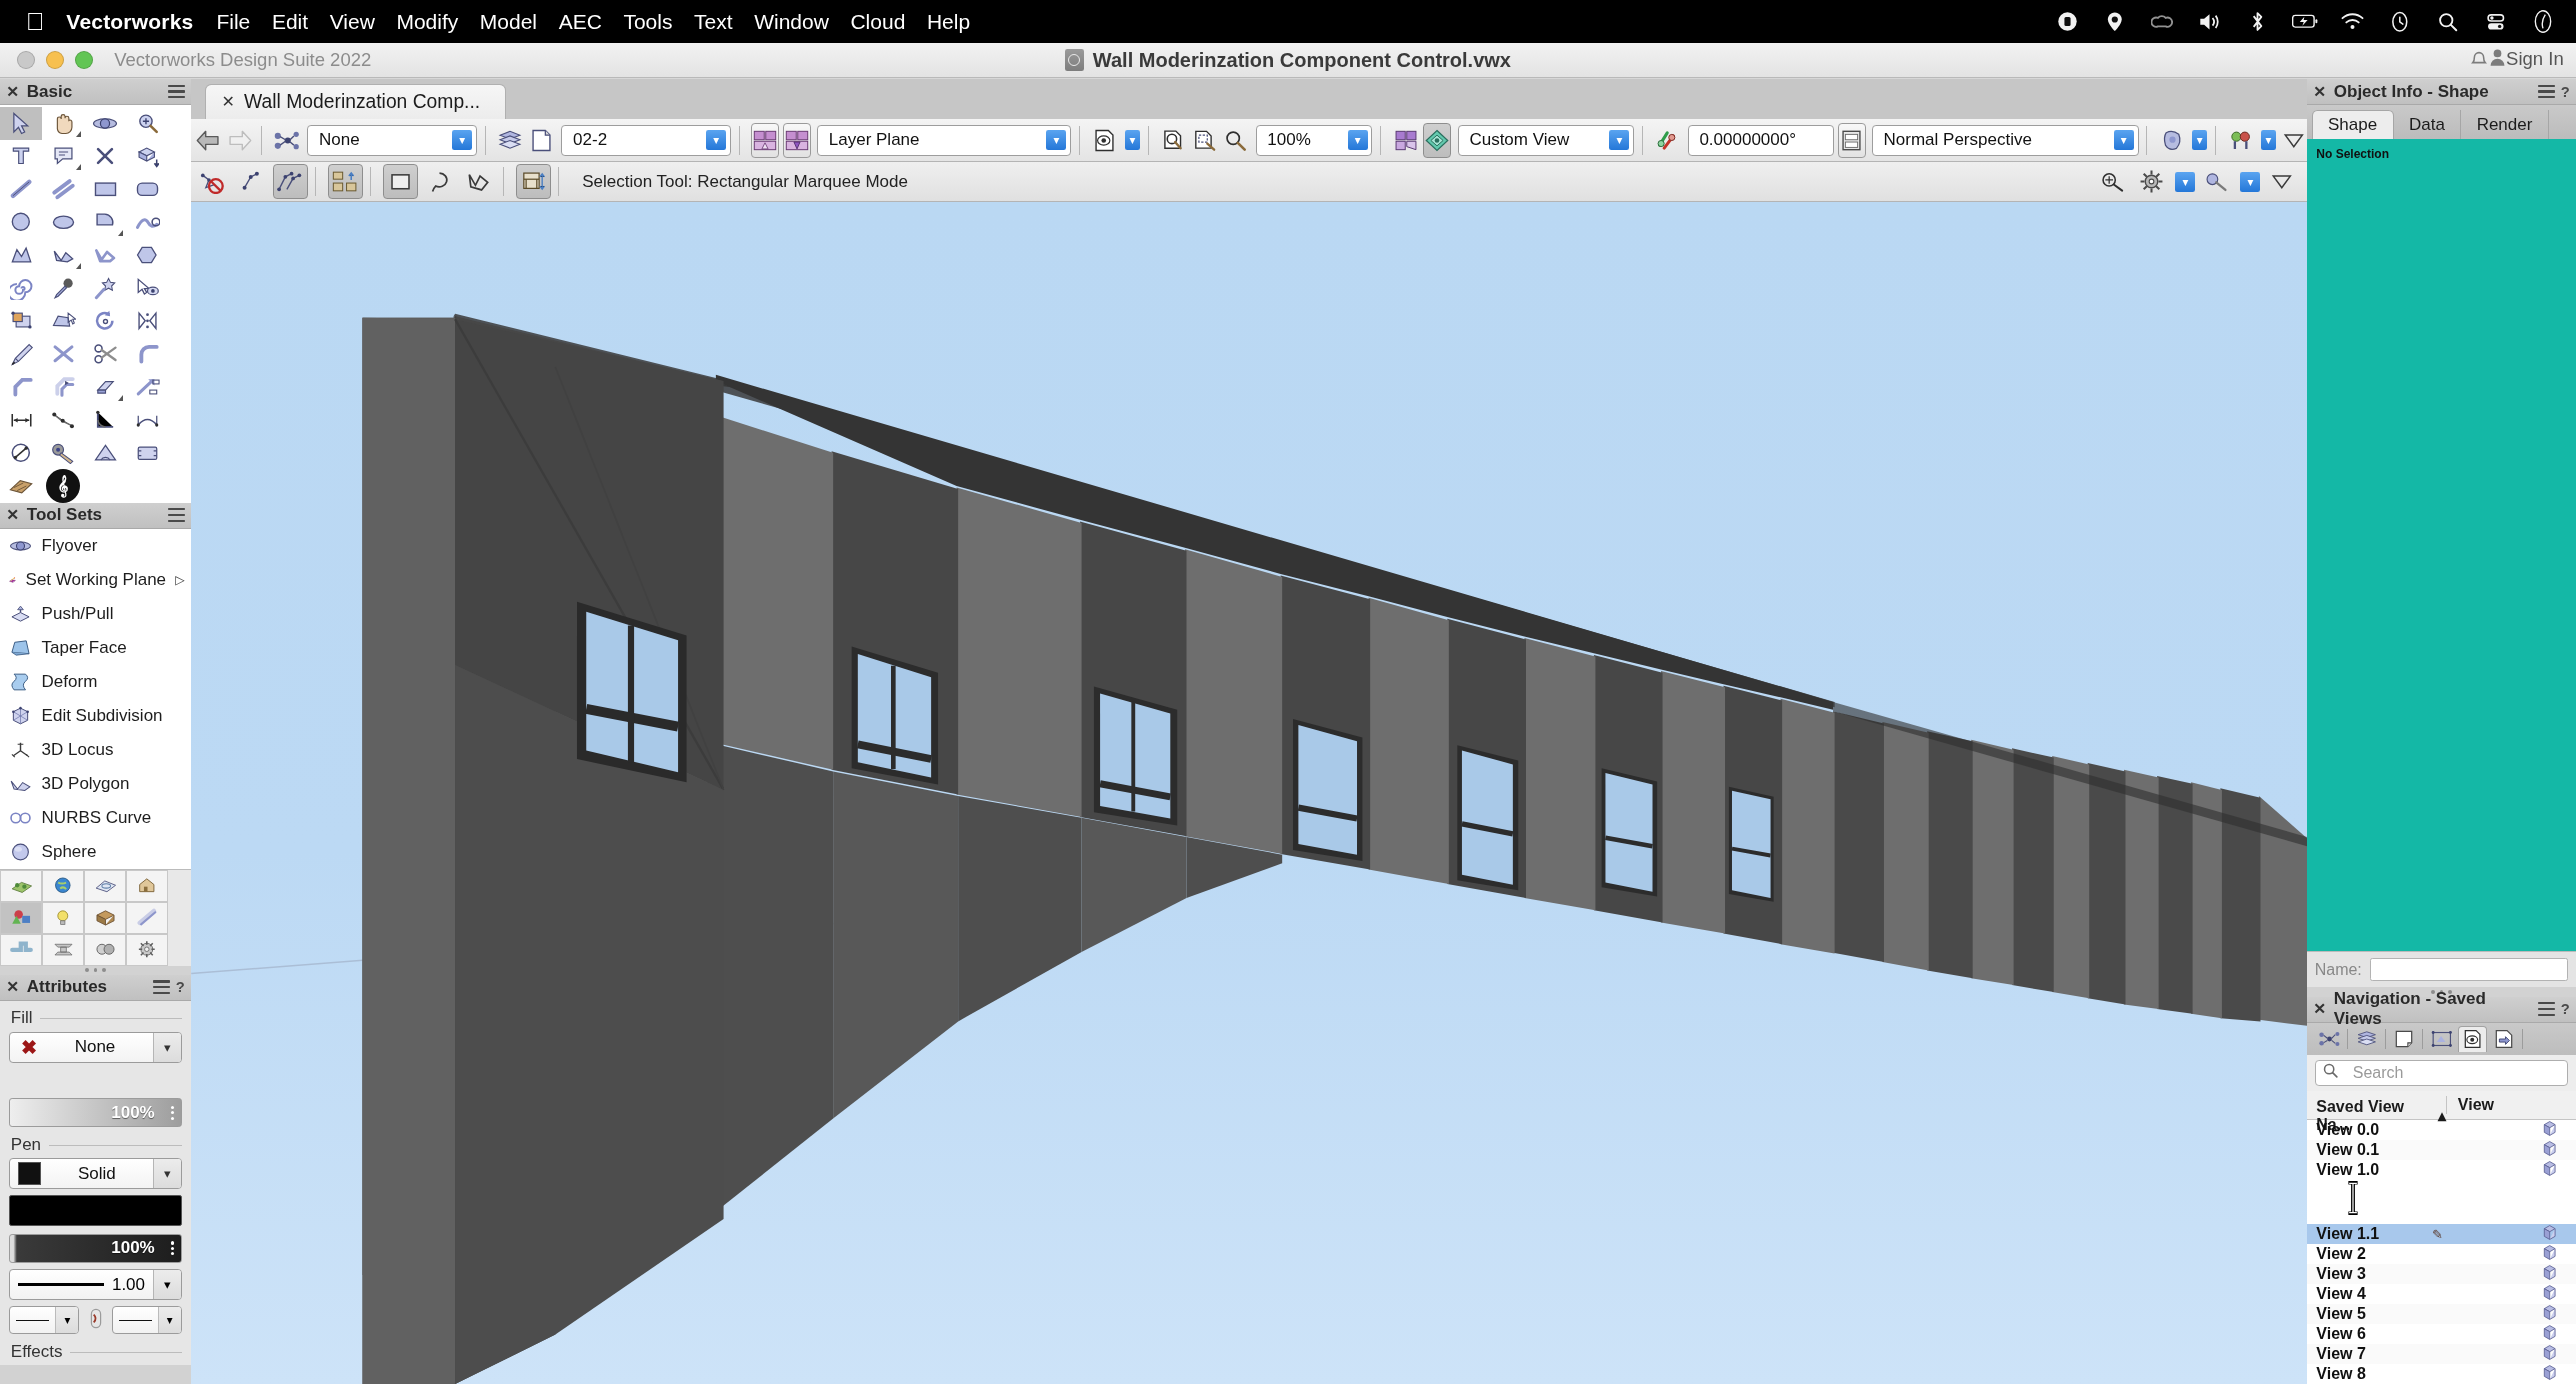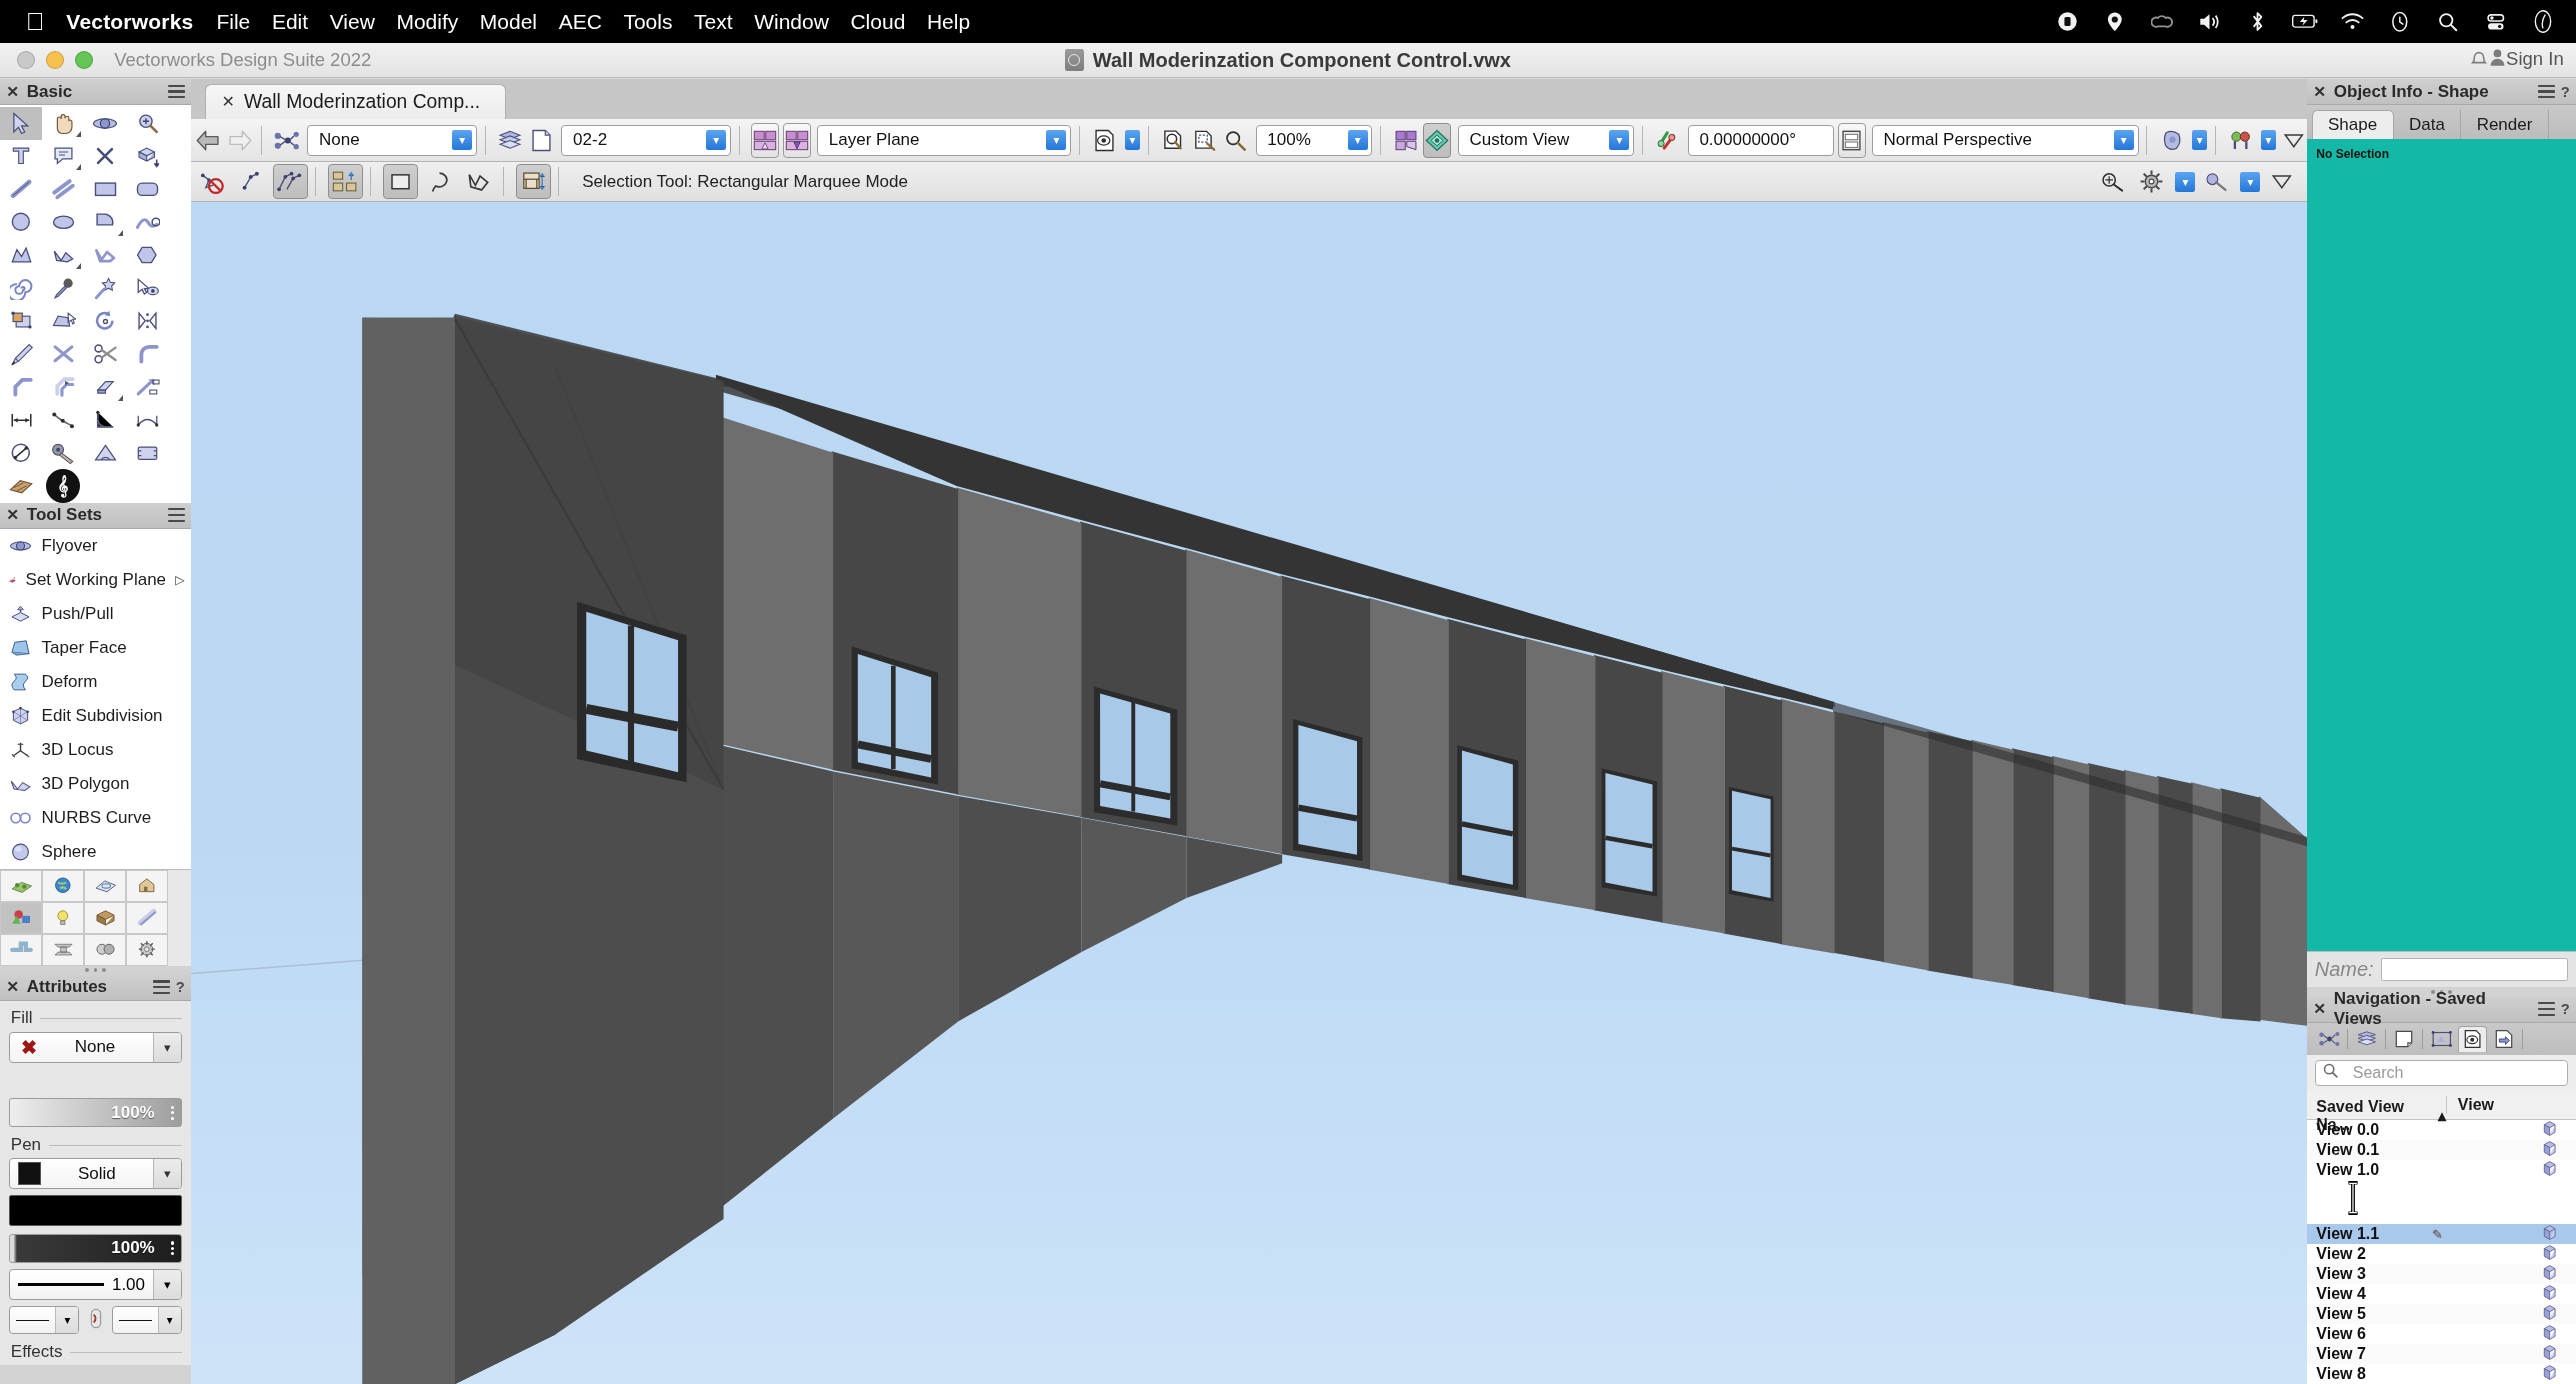--- a/index.html
+++ b/index.html
@@ -188,21 +188,21 @@
   .tabs {
     height:34px; background:linear-gradient(#c9c9c9,#bcbcbc); display:flex; align-items:flex-end; padding-left:4.6px;text-align:right;
   }
   .otab {
     height:29px; padding:0 15.4px; display:flex; align-items:center; font-size:17px; color:#1c1c1c;
     border-right:0.8px solid #a6a6a6;
   }
   .otab.sel { background:#ededed; border-radius:5.4px 5.4px 0 0; border:0.8px solid #a6a6a6; border-bottom:none; }
   .nosel { background:#14b8a6; font-size:12px; font-weight:bold; color:#111; padding:7.7px 9.3px; height:812px; }
   .namerow { background:#e4e4e4; display:flex; align-items:center; gap:7.7px; padding:6.2px 7.7px; border-top:0.8px solid #bbb; }
-  .namerow .lbl{ font-size:20px;color:#888;font-style:italic; }
+  .namerow .lbl{ font-size:16px;color:#888; }
   .namerow .inp{ flex:1;height:23px;background:#fff;border:0.8px solid #b3b3b3;border-radius:2.3px; }
 
   .navtools { height:32px; background:linear-gradient(#c9c9c9,#bdbdbd); display:flex; align-items:center; padding-left:7.7px; gap:2.3px; }
   .navtb { width:29px;height:26px;display:flex;align-items:center;justify-content:center; }
   .navtb.sel { background:#ececec; border:0.8px solid #a2a2a2; border-bottom:none; border-radius:3.9px 3.9px 0 0; }
   .navdiv { width:0.8px;height:20px;background:#9c9c9c;margin:0 1.5px; }
   .searchrow { background:#ededed; padding:5.4px 7.7px; }
   .searchbox { height:26px; background:#fff; border:0.8px solid #aeaeae; border-radius:3.9px; display:flex; align-items:center; gap:14px; padding-left:7.7px;
                font-size:16px; color:#9a9a9a; }
   .listhead { height:29px; background:#f0f0f0; border-bottom:0.8px solid #c4c4c4; display:flex; align-items:center;

